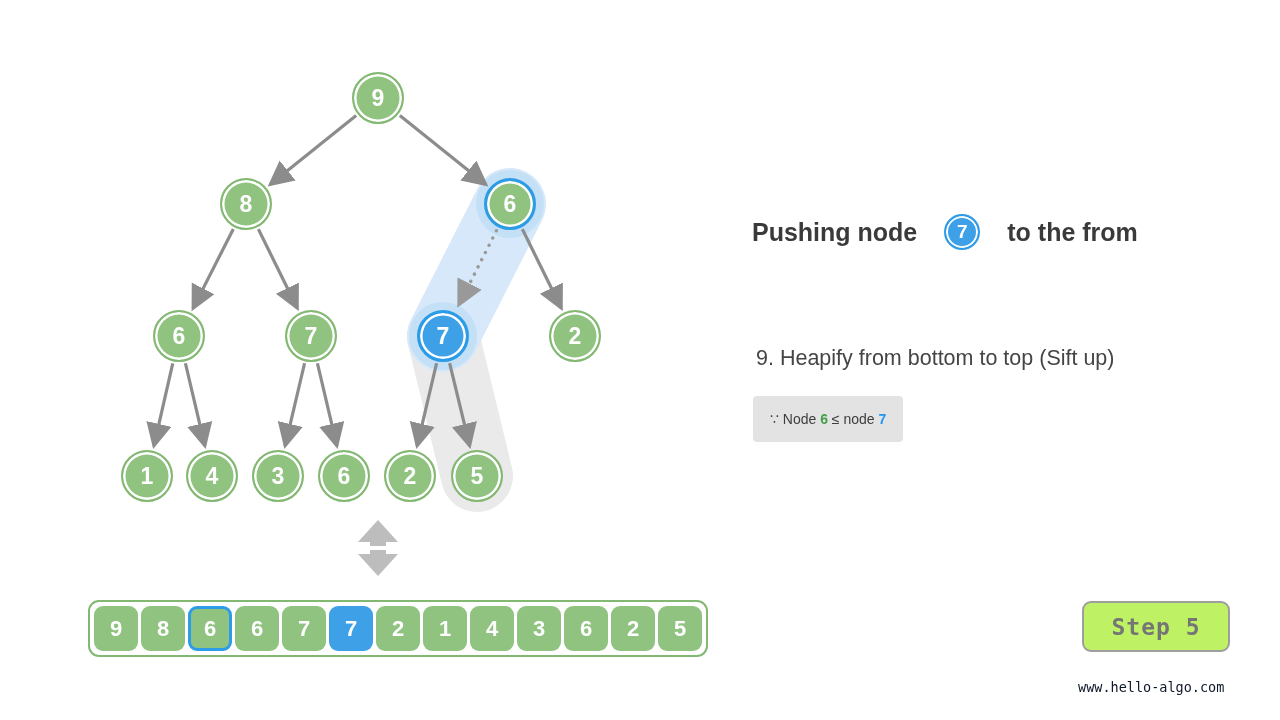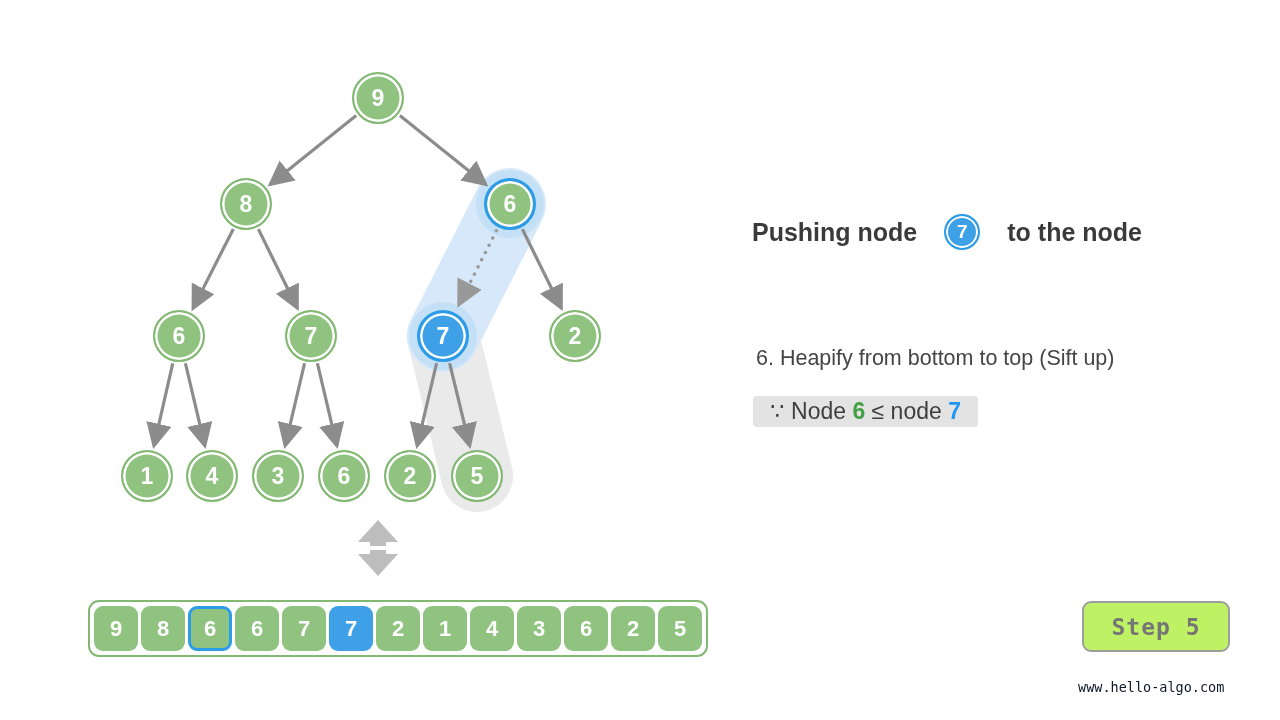--- a/index.html
+++ b/index.html
@@ -28,21 +28,21 @@
 
   .panel-title{position:absolute;left:752px;top:214px;z-index:2;display:flex;align-items:center;gap:27px;
                font-weight:bold;font-size:25px;color:#3A3A3A;}
   .title-node{width:36px;height:36px;border-radius:50%;background:#3EA1E8;border:2.5px solid #2D9CE8;
               box-shadow:inset 0 0 0 2px #fff;color:#fff;font-size:19px;font-weight:bold;
               display:flex;align-items:center;justify-content:center;box-sizing:border-box;}
   .step-line{position:absolute;left:756px;z-index:2;font-size:21.5px;color:#454545;}
   .step-line.s1{top:293px;}
   .step-line.s2{top:346px;}
   .note{position:absolute;left:753px;top:396px;z-index:2;background:#E3E3E3;border-radius:4px;
-        padding:2px 17px;font-size:23px;color:#3E3E3E;}
+        padding:15px 17px;font-size:14px;color:#3E3E3E;}
 
   .step-box{position:absolute;left:1082px;top:601px;width:148px;height:51px;z-index:2;
             border:2px solid #9E9E9E;border-radius:9px;background:#bef264;box-sizing:border-box;
             display:flex;align-items:center;justify-content:center;
             font-family:"DejaVu Sans Mono","Liberation Mono",monospace;
             font-weight:bold;font-size:23px;color:#757575;letter-spacing:1px;}
   .watermark{position:absolute;left:1078px;top:679px;z-index:2;
              font-family:"DejaVu Sans Mono","Liberation Mono",monospace;
              font-size:13.5px;color:#0f172a;}
 </style>
@@ -112,24 +112,24 @@
       <div class="cell ">6</div>
       <div class="cell ">2</div>
       <div class="cell ">5</div>
     </div>
 
   <div class="panel-title">
     <span>Pushing node</span>
     <span class="title-node">
       <span>7</span>
     </span>
-    <span>to the node</span>
+    <span>to the from</span>
   </div>
 
-  <div class="step-line s2 rich"><span>6. Heapify from bottom to top (Sift up)</span></div>
+  <div class="step-line s2 rich"><span>9. Heapify from bottom to top (Sift up)</span></div>
 
   <div class="note rich"><span>∵ Node </span><span style="color: rgb(67, 160, 71); font-weight: bold;">6</span><span> ≤ node </span><span style="color: rgb(33, 150, 243); font-weight: bold;">7</span></div>
 
   <div class="step-box">
     <span>Step 5</span>
   </div>
 
   <div class="watermark">www.hello-algo.com</div>
 </div>
 

